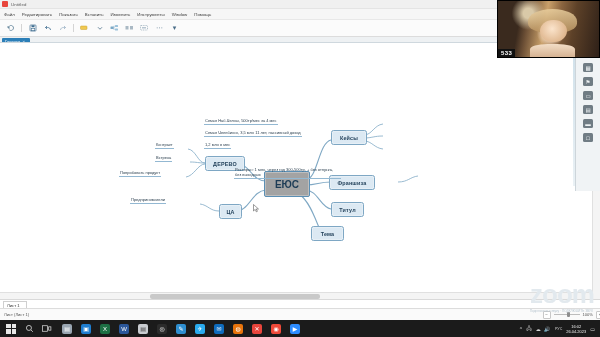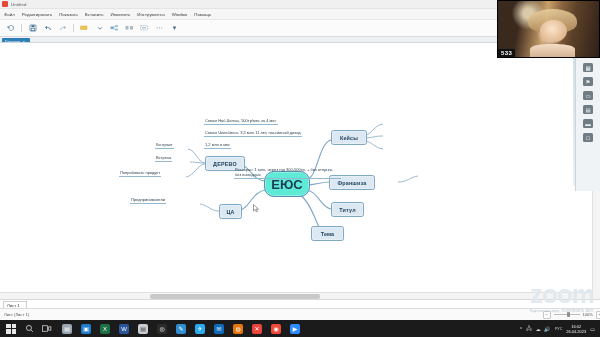--- a/index.html
+++ b/index.html
@@ -34,22 +34,22 @@
 
   
   .canvas{position:absolute;left:0;top:42px;width:600px;height:258px;background:#fff;
           border-top:1px solid #cfd8de;}
   .canvas-inner{position:absolute;inset:0;}
 
   .node{position:absolute;border:1px solid #7ea7c4;background:#dce9f3;
         border-radius:2.5px;color:#1d3c56;display:flex;align-items:center;
         justify-content:center;font-size:5.4px;white-space:nowrap;
         box-shadow:0 0 0 .5px rgba(255,255,255,.6) inset;}
-  .node.root{font-size:13px;font-weight:bold;border-width:1.2px;border-color:#5b8fb4;
-             background:#5eead4;border-radius:10px;}
+  .node.root{font-size:10px;font-weight:bold;border-width:1.2px;border-color:#5b8fb4;
+             background:#a3a3a3;border-radius:2px;}
   .node.bold{font-weight:bold;letter-spacing:.2px;}
 
   .leaf{position:absolute;font-size:4px;color:#2a3e4e;white-space:nowrap;
         border-bottom:.8px solid #93b8d2;padding:0 1px 1px 1px;line-height:1.25;}
   .leaf.two{white-space:normal;width:105px;}
 
   .connector{position:absolute;pointer-events:none;}
   .cursor-arrow{position:absolute;width:6px;height:9px;}
 
   

